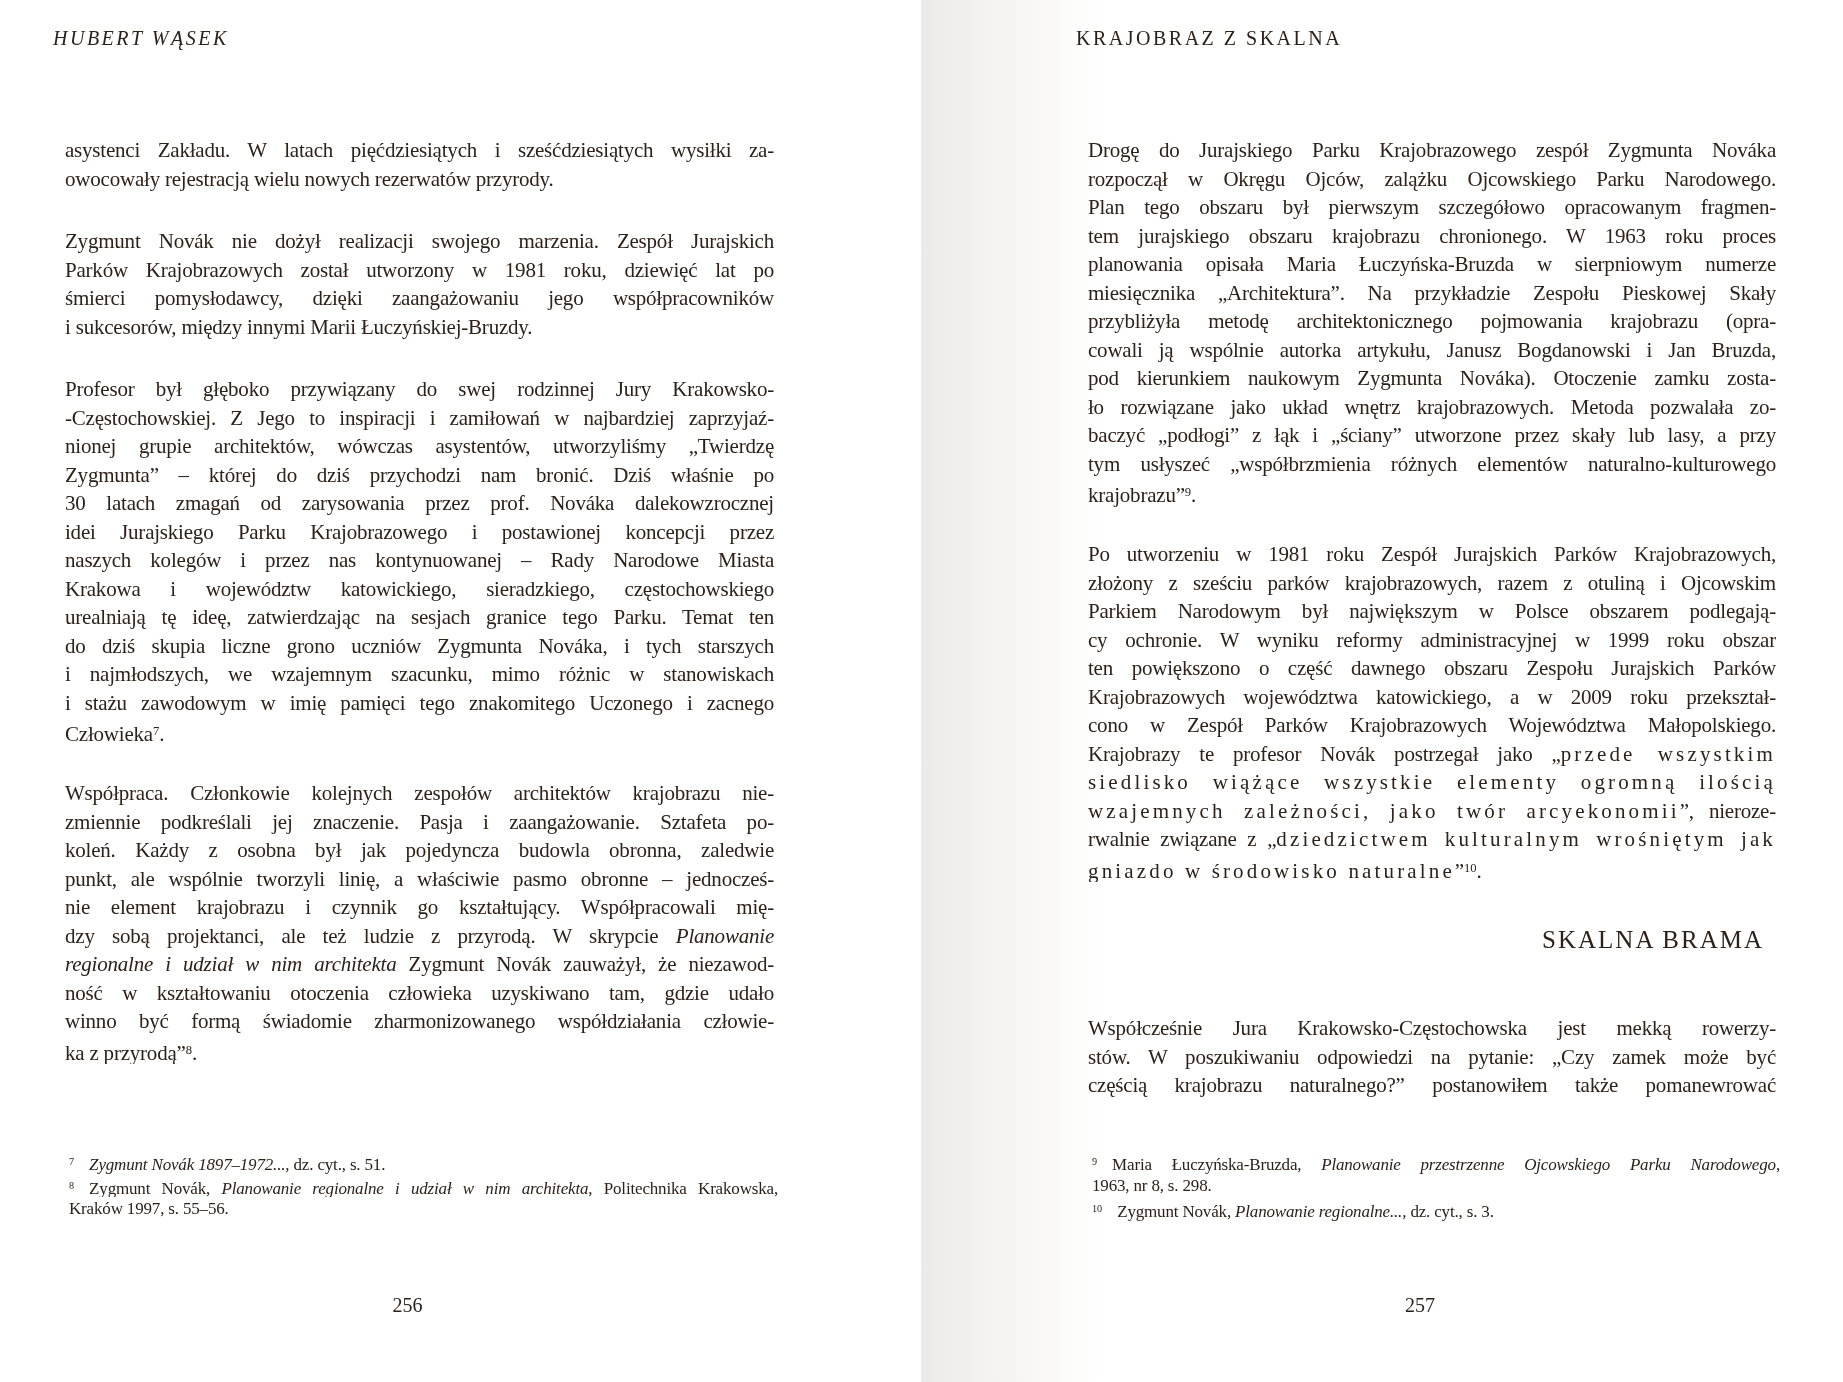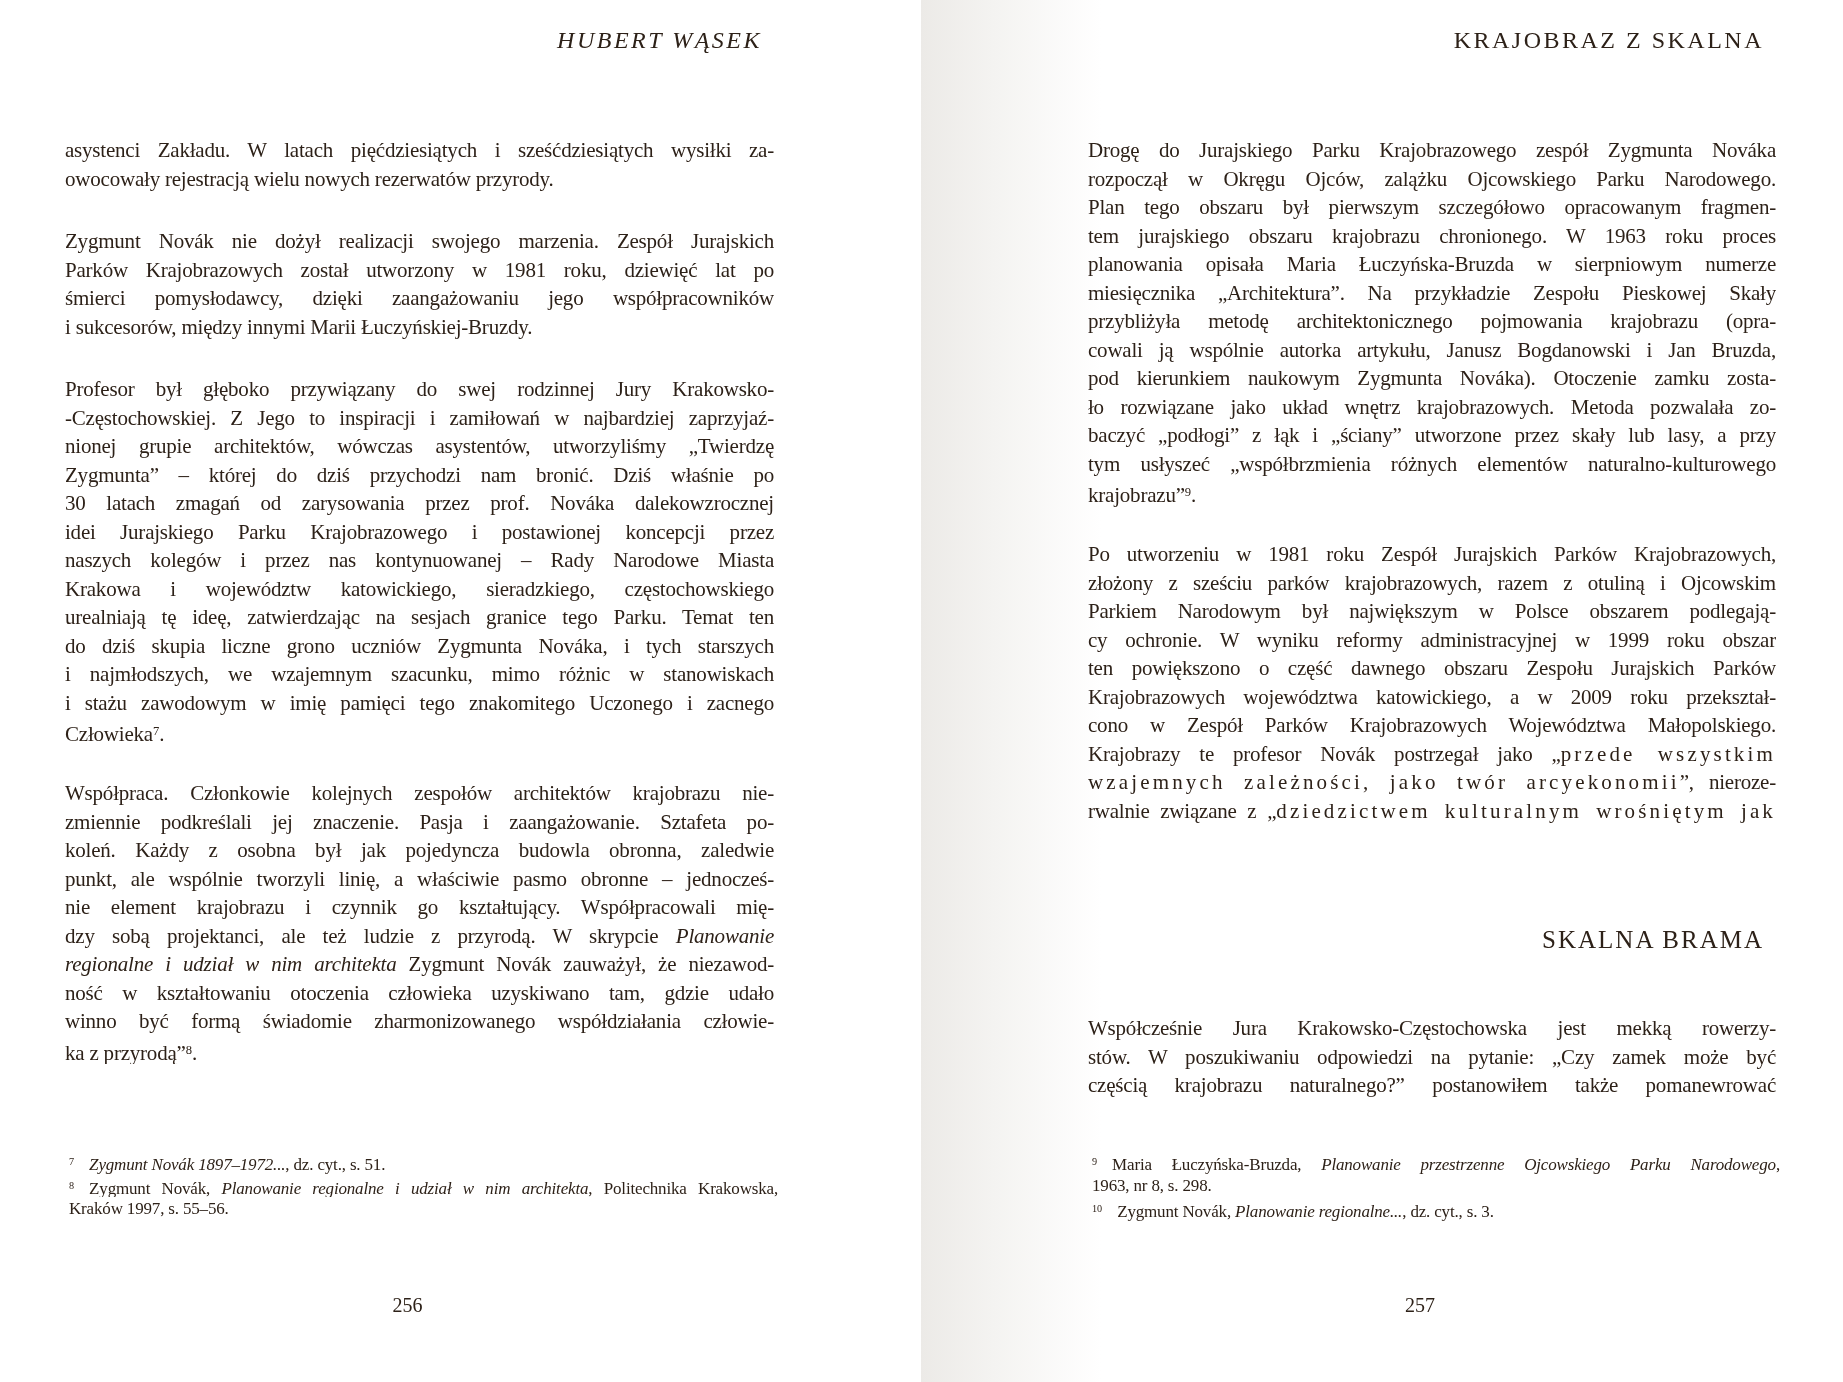--- a/index.html
+++ b/index.html
@@ -13,21 +13,21 @@
   .gutter-shadow {
     position: absolute; left: 921px; top: 0; width: 180px; height: 1382px;
     background: linear-gradient(to right, #eceae7 0%, #f4f3f1 40%, #ffffff 100%);
   }
   .page { position: absolute; top: 0; height: 1382px; }
   .page-left  { left: 53px;  width: 709px; }
   .page-right { left: 1076px; width: 688px; }
 
   .running-head {
     position: absolute; top: 27px; left: 0; width: 100%;
-    text-align: right; font-size: 24px; letter-spacing: 2.5px;
+    text-align: left; font-size: 20px; letter-spacing: 2.5px;
   }
   .running-head.italic { font-style: italic; }
 
   .para {
     position: absolute; left: 12px; width: 100%;
     font-size: 21px; line-height: 28.5px; margin-top: 24px;
   }
   .line {
     height: 28.5px; overflow: hidden;
     text-align: justify; text-align-last: justify;
@@ -128,22 +128,24 @@
     </div>
   <div class="para" style="top:516px">
       <div class="line"><span class="seg-n">Po utworzeniu w 1981 roku Zespół Jurajskich Parków Krajobrazowych,</span></div>
       <div class="line"><span class="seg-n">złożony z sześciu parków krajobrazowych, razem z otuliną i Ojcowskim</span></div>
       <div class="line"><span class="seg-n">Parkiem Narodowym był największym w Polsce obszarem podlegają-</span></div>
       <div class="line"><span class="seg-n">cy ochronie. W wyniku reformy administracyjnej w 1999 roku obszar</span></div>
       <div class="line"><span class="seg-n">ten powiększono o część dawnego obszaru Zespołu Jurajskich Parków</span></div>
       <div class="line"><span class="seg-n">Krajobrazowych województwa katowickiego, a w 2009 roku przekształ-</span></div>
       <div class="line"><span class="seg-n">cono w Zespół Parków Krajobrazowych Województwa Małopolskiego.</span></div>
       <div class="line"><span class="seg-n">Krajobrazy te profesor Novák postrzegał jako „</span><span class="seg-sp">przede wszystkim</span></div>
+      <div class="line"><span class="seg-sp">siedlisko wiążące wszystkie elementy ogromną ilością</span></div>
       <div class="line"><span class="seg-sp">wzajemnych zależności, jako twór arcyekonomii</span><span class="seg-n">”, nieroze-</span></div>
       <div class="line"><span class="seg-n">rwalnie związane z „</span><span class="seg-sp">dziedzictwem kulturalnym wrośniętym jak</span></div>
+      <div class="line last"><span class="seg-sp">gniazdo w środowisko naturalne</span><span class="seg-n">”</span><span class="seg-sup">10</span><span class="seg-n">.</span></div>
     </div>
   <div class="section-heading">SKALNA BRAMA</div>
   <div class="para" style="top:990px">
       <div class="line"><span class="seg-n">Współcześnie Jura Krakowsko-Częstochowska jest mekką rowerzy-</span></div>
       <div class="line"><span class="seg-n">stów. W poszukiwaniu odpowiedzi na pytanie: „Czy zamek może być</span></div>
       <div class="line"><span class="seg-n">częścią krajobrazu naturalnego?” postanowiłem także pomanewrować</span></div>
     </div>
   <div class="footnotes">
       <div class="line"><span class="seg-sup">9</span><span class="seg-gap"></span><span class="seg-n">Maria Łuczyńska-Bruzda, </span><span class="seg-i">Planowanie przestrzenne Ojcowskiego Parku Narodowego</span><span class="seg-n">, „Architektura”</span></div>
       <div class="line last"><span class="seg-n">1963, nr 8, s. 298.</span></div>

